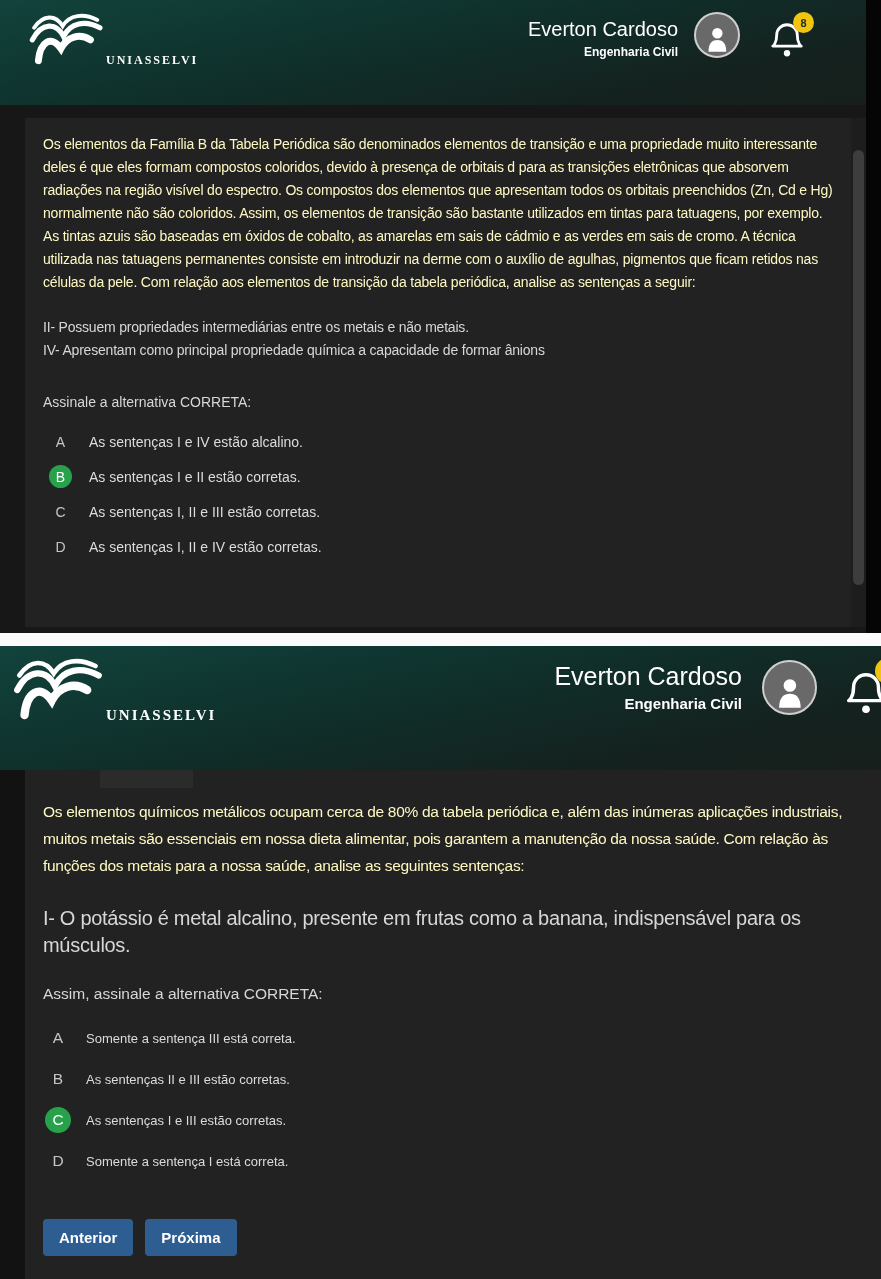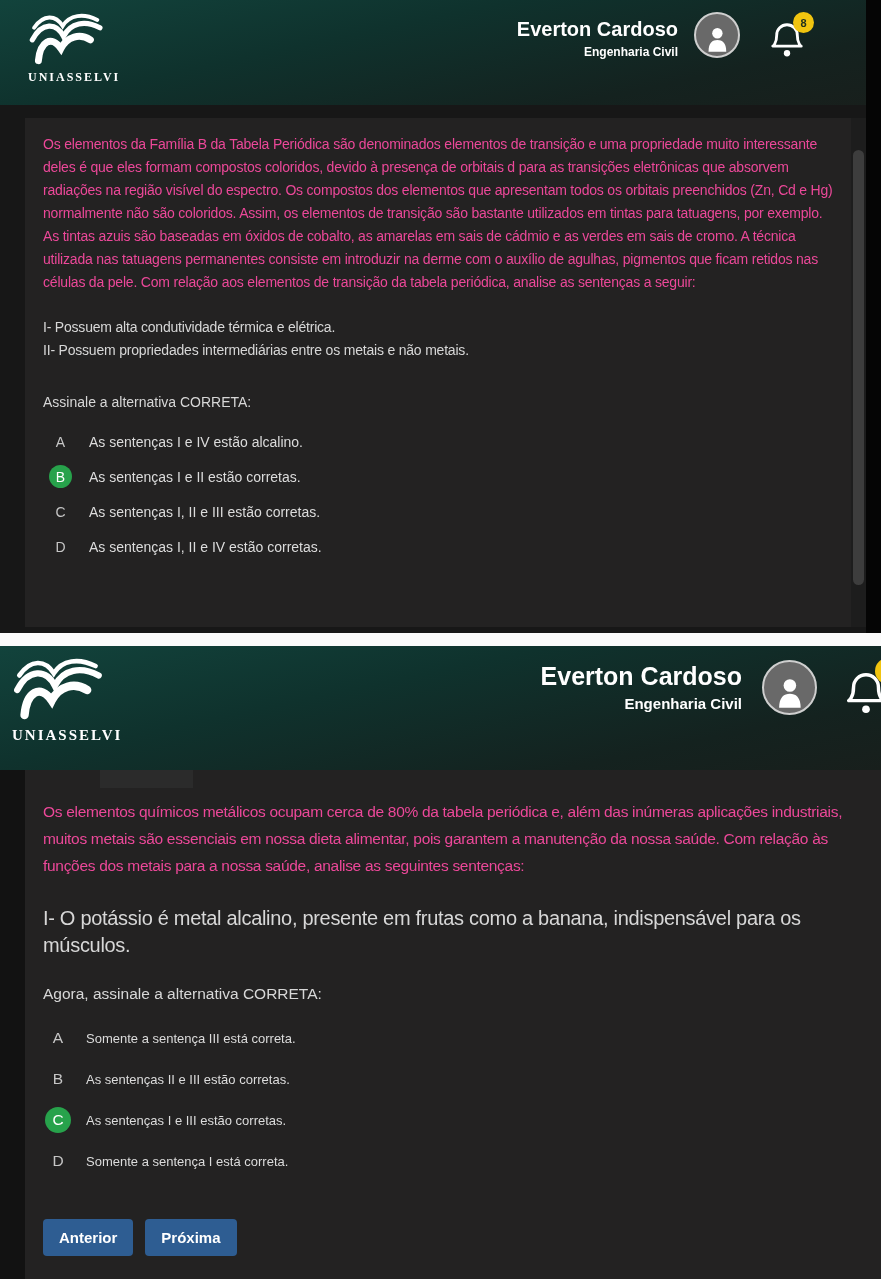--- a/index.html
+++ b/index.html
@@ -16,33 +16,33 @@
   .shot-b { top:646px; width:881px; height:633px; background:#121212; }
 
   
   .topbar {
     position:absolute; top:0; left:0; right:0;
     background:linear-gradient(168deg,#12433c 0%, #0f322d 38%, #14221f 78%, #181f1c 100%);
     display:flex; align-items:flex-start; justify-content:space-between;
   }
   .topbar-a { height:105px; padding:10px 60px 0 28px; }
   .topbar-b { height:124px; padding:8px 0 0 12px; }
-  .brand { display:flex; flex-direction:column; align-items:flex-start; cursor:pointer; }
+  .brand { display:flex; flex-direction:row; align-items:flex-end; cursor:pointer; }
   .brand-text {
     color:#fff; font-family:"Liberation Serif", serif; font-weight:bold;
     letter-spacing:2px;
   }
   .topbar-a .brand-text { font-size:12px; margin-top:2px; }
   .topbar-b .brand-text { font-size:15px; margin-top:3px; }
   .topbar-a .brand-mark { width:78px; height:58px; }
   .topbar-b .brand-mark { width:94px; height:70px; }
 
   .user-block { display:flex; align-items:flex-start; }
   .user-meta { text-align:right; margin-top:8px; }
-  .user-name { color:#fff; font-weight:700; white-space:nowrap; }
+  .user-name { color:#fff; font-weight:400; white-space:nowrap; }
   .user-course { color:#fff; font-weight:bold; }
   .topbar-a .user-name { font-size:20px; }
   .topbar-a .user-course { font-size:12px; margin-top:4px; }
   .topbar-b .user-name { font-size:25px; }
   .topbar-b .user-course { font-size:15px; margin-top:4px; }
 
   .avatar {
     border-radius:50%; background:#696969; border:2px solid #cfcfcf;
     display:flex; align-items:flex-end; justify-content:center; overflow:hidden;
     cursor:pointer; flex:none;
@@ -60,21 +60,21 @@
     border-radius:50%; display:flex; align-items:center; justify-content:center;
   }
   .topbar-a .badge { width:21px; height:21px; font-size:11px; top:-4px; right:-8px; }
   .topbar-b .badge { width:26px; height:26px; font-size:13px; top:-6px; right:-12px; }
 
   
   .panel { position:absolute; background:#232222; }
   .panel-a { left:25px; top:118px; width:826px; bottom:6px; padding:15px 18px; }
   .panel-b { left:25px; top:124px; right:0; bottom:0; padding:28px 18px 4px 18px; }
 
-  .qbody { color:#ec4899; }
+  .qbody { color:#fef9c3; }
   .panel-a .qbody { font-size:14px; line-height:23px; letter-spacing:-0.2px; margin-bottom:22px; }
   .panel-b .qbody { font-size:15.5px; line-height:27px; letter-spacing:-0.3px; margin-bottom:26px; }
 
   .statements p { color:#d7d7d7; }
   .panel-a .statements p { font-size:14px; line-height:23px; letter-spacing:-0.2px; }
   .panel-b .statements p { font-size:20px; line-height:27px; letter-spacing:-0.3px; }
 
   .prompt { color:#d7d7d7; }
   .panel-a .prompt { font-size:14px; margin:32px 0 20px 0; }
   .panel-b .prompt { font-size:15.5px; margin:26px 0 22px 0; }
@@ -146,22 +146,22 @@
           <circle cx="12" cy="22" r="2" fill="#ffffff" stroke="none"></circle>
         </svg>
         <span class="badge">8</span>
       </div>
     </div>
   </header>
 
   <div class="panel panel-a">
     <p class="qbody">Os elementos da Família B da Tabela Periódica são denominados elementos de transição e uma propriedade muito interessante deles é que eles formam compostos coloridos, devido à presença de orbitais d para as transições eletrônicas que absorvem radiações na região visível do espectro. Os compostos dos elementos que apresentam todos os orbitais preenchidos (Zn, Cd e Hg) normalmente não são coloridos. Assim, os elementos de transição são bastante utilizados em tintas para tatuagens, por exemplo. As tintas azuis são baseadas em óxidos de cobalto, as amarelas em sais de cádmio e as verdes em sais de cromo. A técnica utilizada nas tatuagens permanentes consiste em introduzir na derme com o auxílio de agulhas, pigmentos que ficam retidos nas células da pele. Com relação aos elementos de transição da tabela periódica, analise as sentenças a seguir:</p>
     <div class="statements">
-      <p>I- Possuem alta condutividade térmica e elétrica.</p>
       <p>II- Possuem propriedades intermediárias entre os metais e não metais.</p>
+      <p>IV- Apresentam como principal propriedade química a capacidade de formar ânions</p>
     </div>
     <p class="prompt">Assinale a alternativa CORRETA:</p>
     <div class="options">
       <div class="opt">
         <span class="opt-letter">A</span>
         <span class="opt-text">As sentenças I e IV estão alcalino.</span>
       </div>
       <div class="opt is-selected">
         <span class="opt-letter">B</span>
         <span class="opt-text">As sentenças I e II estão corretas.</span>
@@ -214,21 +214,21 @@
       </div>
     </div>
   </header>
 
   <div class="panel panel-b">
     <div class="ghost-block"></div>
     <p class="qbody">Os elementos químicos metálicos ocupam cerca de 80% da tabela periódica e, além das inúmeras aplicações industriais, muitos metais são essenciais em nossa dieta alimentar, pois garantem a manutenção da nossa saúde. Com relação às funções dos metais para a nossa saúde, analise as seguintes sentenças:</p>
     <div class="statements">
       <p>I- O potássio é metal alcalino, presente em frutas como a banana, indispensável para os músculos.</p>
     </div>
-    <p class="prompt">Agora, assinale a alternativa CORRETA:</p>
+    <p class="prompt">Assim, assinale a alternativa CORRETA:</p>
     <div class="options">
       <div class="opt">
         <span class="opt-letter">A</span>
         <span class="opt-text">Somente a sentença III está correta.</span>
       </div>
       <div class="opt">
         <span class="opt-letter">B</span>
         <span class="opt-text">As sentenças II e III estão corretas.</span>
       </div>
       <div class="opt is-selected">

